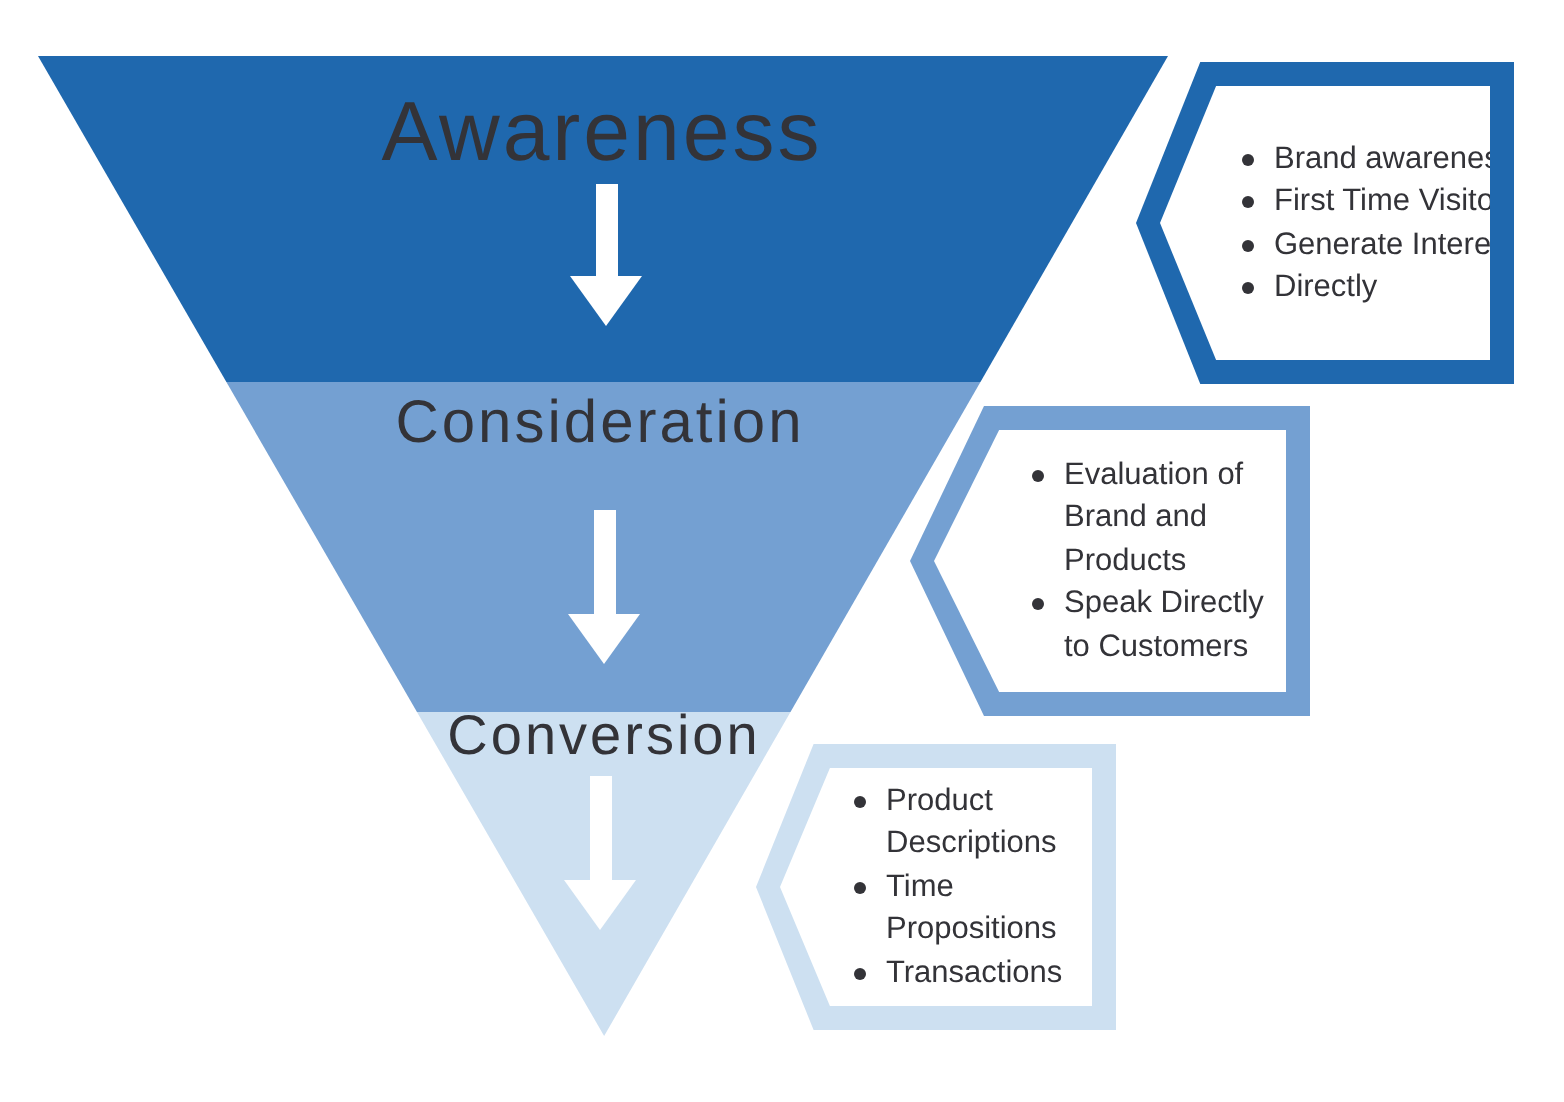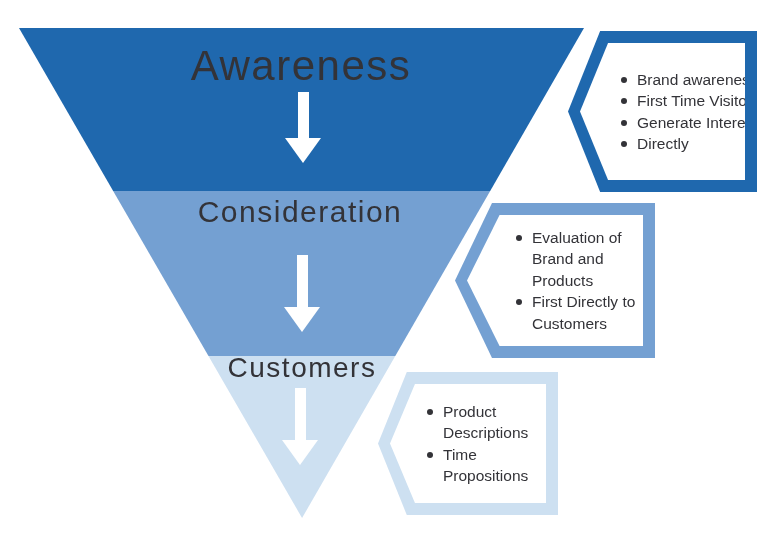--- a/index.html
+++ b/index.html
@@ -125,21 +125,21 @@
 <div class="stage-canvas">
 
   <div class="funnel">
     <div class="band band-awareness"></div>
     <div class="band band-consideration"></div>
     <div class="band band-conversion"></div>
   </div>
 
   <div class="stage-label awareness">Awareness</div>
   <div class="stage-label consideration">Consideration</div>
-  <div class="stage-label conversion">Customers</div>
+  <div class="stage-label conversion">Conversion</div>
 
   <div class="down-arrow a1">
     <div class="stem"></div>
     <div class="head"></div>
   </div>
   <div class="down-arrow a2">
     <div class="stem"></div>
     <div class="head"></div>
   </div>
   <div class="down-arrow a3">
@@ -157,28 +157,29 @@
         <li>Directly</li>
       </ul>
     </div>
   </div>
 
   <div class="callout callout-2">
     <div class="shape-outer"></div>
     <div class="shape-inner">
       <ul>
         <li>Evaluation of Brand and Products</li>
-        <li>First Directly to Customers</li>
+        <li>Speak Directly to Customers</li>
       </ul>
     </div>
   </div>
 
   <div class="callout callout-3">
     <div class="shape-outer"></div>
     <div class="shape-inner">
       <ul>
         <li>Product Descriptions</li>
         <li>Time Propositions</li>
+        <li>Transactions</li>
       </ul>
     </div>
   </div>
 
 </div>
 
 </body></html>

